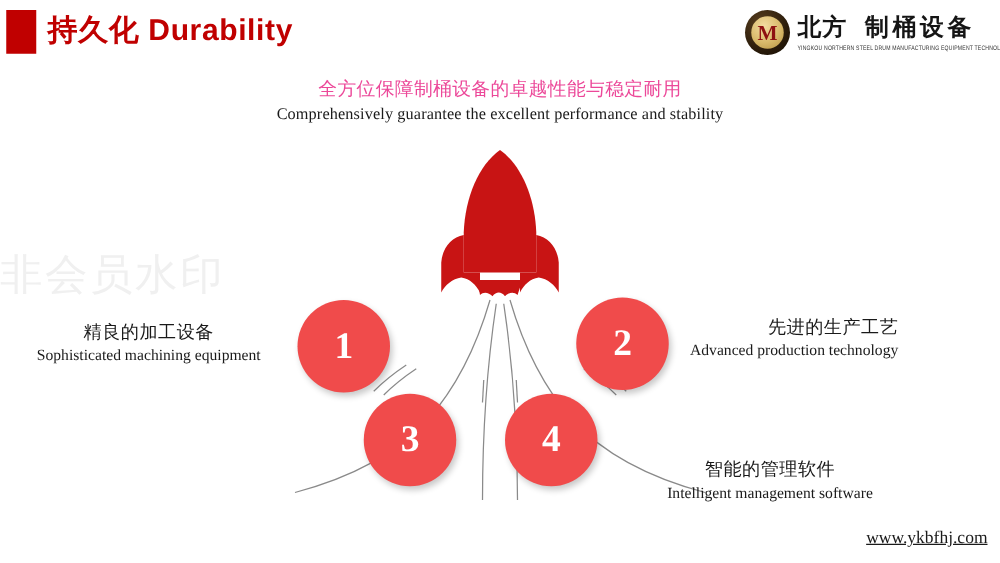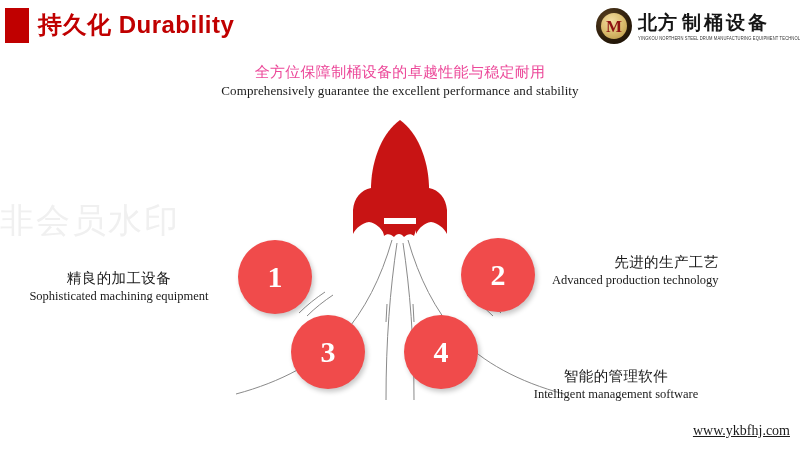--- a/index.html
+++ b/index.html
@@ -178,21 +178,21 @@
     letter-spacing: 0.4px;
     display: block;
   }
   .caption .cap-en {
     font-family: "Liberation Serif", serif;
     font-size: 12.5px;
     color: #1a1a1a;
     line-height: 17px;
     display: block;
   }
-  #caption-1 { left: 14px; top: 268px; text-align: center; width: 210px; }
+  #caption-1 { left: 14px; top: 256px; text-align: center; width: 210px; }
   #caption-1 .cap-cn { text-align: center; }
   #caption-2 { left: 552px; top: 252px; text-align: right; }
   #caption-2 .cap-cn { padding-left: 2px; }
   #caption-3 { left: 98px; top: 366px; text-align: center; width: 172px; }
   #caption-4 { left: 521px; top: 366px; text-align: center; width: 190px; }
 
   
   #footer-url {
     position: absolute;
     right: 10px; bottom: 10px;
@@ -213,21 +213,21 @@
     <div id="header-title">持久化 Durability</div>
   </div>
 
   <div id="logo">
     <div id="logo-mark">
       <div id="logo-mark-inner">
         <span id="logo-mark-letter">M</span>
       </div>
     </div>
     <div id="logo-text-col">
-      <div id="logo-cn"><span>北方</span><span class="spaced" style="margin-left:4px">制桶设备</span></div>
+      <div id="logo-cn"><span>北方</span><span class="spaced" style="margin-left:14px">制桶设备</span></div>
       <div id="logo-en">YINGKOU NORTHERN STEEL DRUM MANUFACTURING EQUIPMENT TECHNOLOGY CO.,LTD.</div>
     </div>
   </div>
 
   <div id="subtitle-block">
     <div id="subtitle-cn">全方位保障制桶设备的卓越性能与稳定耐用</div>
     <div id="subtitle-en">Comprehensively guarantee  the excellent performance and stability</div>
   </div>
 
   <div id="stage">

